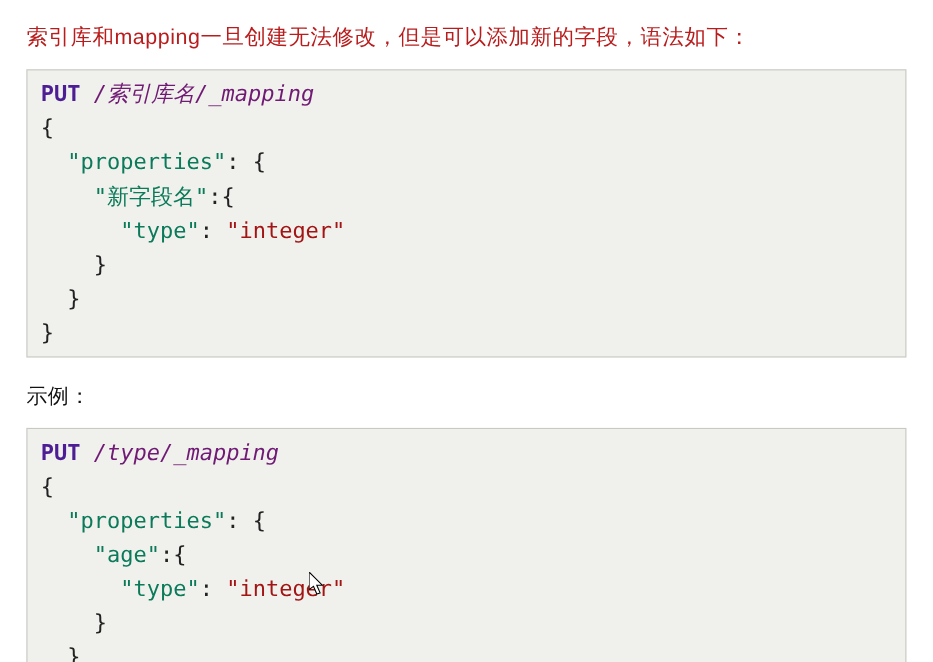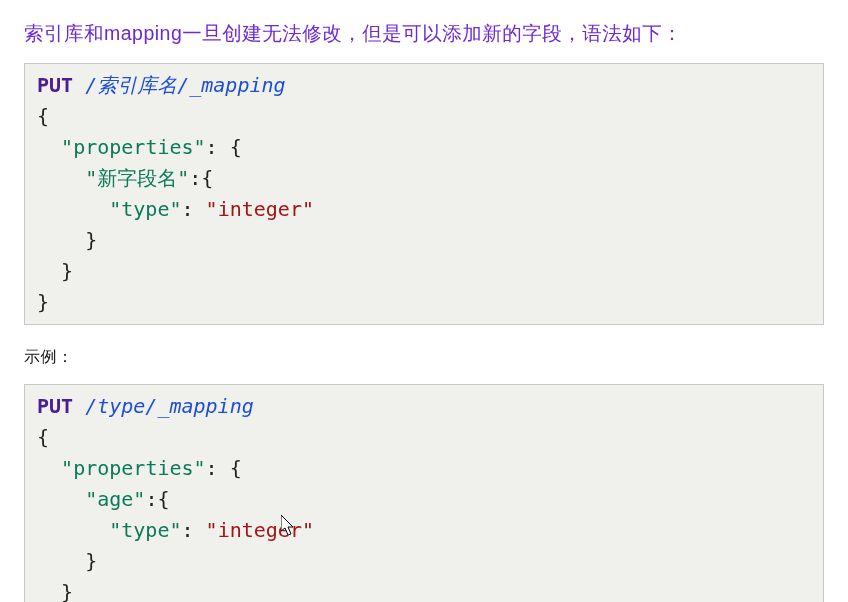--- a/index.html
+++ b/index.html
@@ -8,54 +8,54 @@
       box-sizing: border-box;
     }
     body {
       background: #ffffff;
       font-family: -apple-system, BlinkMacSystemFont, "Segoe UI", "PingFang SC", "Microsoft YaHei", sans-serif;
       padding: 20px 24px;
       width: 848px;
     }
     .intro-text {
       font-size: 19.5px;
-      color: #6d28d9;
+      color: #b91c1c;
       margin-bottom: 16px;
       letter-spacing: 0.5px;
     }
     .code-block {
       background: #f0f1ec;
       border: 1px solid #c8c9c4;
       padding: 6px 12px;
       font-family: "Menlo", "Consolas", "Monaco", monospace;
       font-size: 20px;
       line-height: 1.55;
       white-space: pre;
       color: #222;
       margin-bottom: 22px;
     }
     .example-label {
-      font-size: 16px;
+      font-size: 19px;
       color: #111;
       margin-bottom: 16px;
       letter-spacing: 0.5px;
     }
     .kw-put {
       color: #4c1d95;
       font-weight: bold;
     }
     .str-key {
       color: #0a7a5a;
     }
     .str-val {
       color: #a31515;
     }
     .path {
       font-style: italic;
-      color: #1d4ed8;
+      color: #701a75;
     }
     .cursor-overlay {
       position: relative;
     }
     .mouse-cursor {
       position: absolute;
       left: 256px;
       top: 130px;
       pointer-events: none;
     }

